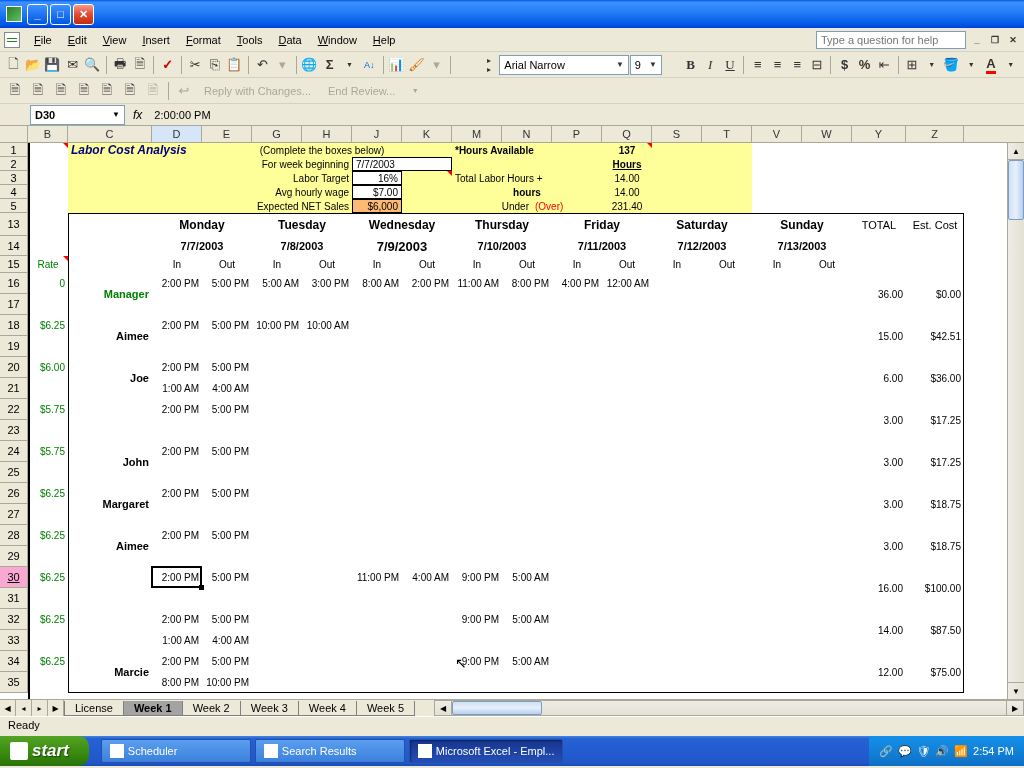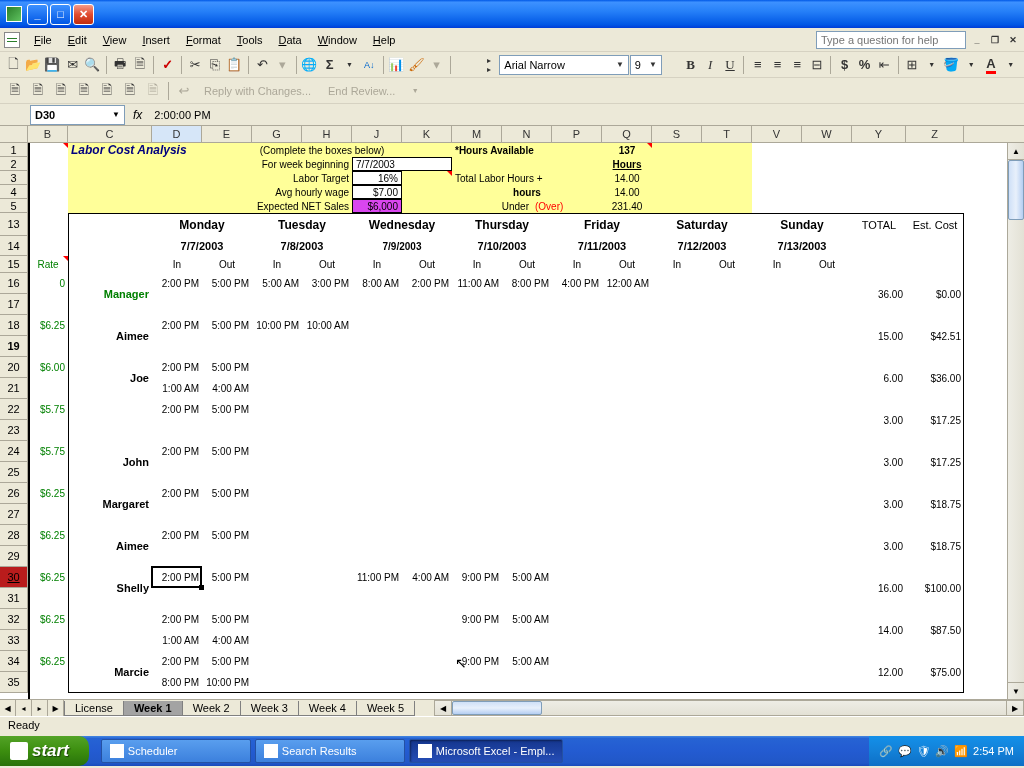--- a/index.html
+++ b/index.html
@@ -42,21 +42,21 @@
 .formulainput { flex: 1; padding: 0 4px; }
 
 
 .gridwrap { position: relative; height: 590px; background: #fff; }
 .colheads { display: flex; height: 17px; background: #ece9d8; border-bottom: 1px solid #aca899; }
 .corner { width: 28px; border-right: 1px solid #aca899; background: #ece9d8; }
 .colhead { border-right: 1px solid #aca899; display: flex; align-items: center; justify-content: center; color: #333; background: #ece9d8; font-size: 11px; }
 .colhead.sel { background: #d6e6f8; }
 .rowheads { position: absolute; left: 0; top: 17px; width: 28px; }
 .rowhead { height: 17px; border-bottom: 1px solid #aca899; border-right: 1px solid #aca899; background: #ece9d8; display: flex; align-items: center; justify-content: center; font-size: 11px; }
-.rowhead.sel { background: #b91c1c; text-decoration: underline; }
+.rowhead.sel { background: #f9a8d4; text-decoration: underline; }
 .cells { position: absolute; left: 28px; top: 17px; right: 17px; bottom: 17px; overflow: hidden; }
 .cell { position: absolute; font-size: 11px; display: flex; align-items: center; padding: 0 3px; }
 .yellowbox { position: absolute; background: #ffff99; }
 .redtri { position: absolute; width: 0; height: 0; border-top: 5px solid red; border-left: 5px solid transparent; }
 .schedborder { position: absolute; border: 1.5px solid #000; }
 .selcell { position: absolute; border: 2px solid #000; pointer-events: none; }
 .selhandle { position: absolute; width: 5px; height: 5px; background: #000; }
 
 
 .sheettabs { position: absolute; bottom: 0; left: 0; right: 0; height: 17px; background: #ece9d8; display: flex; align-items: center; border-top: 1px solid #aca899; }
@@ -223,21 +223,21 @@
       <div class="rowhead" style="height: 14px;">2</div>
       <div class="rowhead" style="height: 14px;">3</div>
       <div class="rowhead" style="height: 14px;">4</div>
       <div class="rowhead" style="height: 14px;">5</div>
       <div class="rowhead" style="height: 23px;">13</div>
       <div class="rowhead" style="height: 20px;">14</div>
       <div class="rowhead" style="height: 17px;">15</div>
       <div class="rowhead" style="height: 21px;">16</div>
       <div class="rowhead" style="height: 21px;">17</div>
       <div class="rowhead" style="height: 21px;">18</div>
-      <div class="rowhead" style="height: 21px; font-weight: bold;">19</div>
+      <div class="rowhead" style="height: 21px;">19</div>
       <div class="rowhead" style="height: 21px;">20</div>
       <div class="rowhead" style="height: 21px;">21</div>
       <div class="rowhead" style="height: 21px;">22</div>
       <div class="rowhead" style="height: 21px;">23</div>
       <div class="rowhead" style="height: 21px;">24</div>
       <div class="rowhead" style="height: 21px;">25</div>
       <div class="rowhead" style="height: 21px;">26</div>
       <div class="rowhead" style="height: 21px;">27</div>
       <div class="rowhead" style="height: 21px;">28</div>
       <div class="rowhead" style="height: 21px;">29</div>
@@ -257,21 +257,21 @@
       <div class="redtri" style="left: 35px; top: 113px; width: 0px; height: 0px;"></div>
       <div class="cell" style="left: 40px; top: 0px; width: 180px; height: 14px;;color:#000080;font-weight:bold;font-style:italic;font-size:12px">Labor Cost Analysis</div>
       <div class="cell" style="left: 224px; top: 0px; width: 140px; height: 14px;;font-size:10px;justify-content:center">(Complete the boxes below)</div>
       <div class="cell" style="left: 40px; top: 14px; width: 284px; height: 14px;;justify-content:flex-end;font-size:10px">For week beginning</div>
       <div class="cell" style="left: 324px; top: 14px; width: 100px; height: 14px;;background:#fff;border:1px solid #000;justify-content:flex-start;font-size:10px">7/7/2003</div>
       <div class="cell" style="left: 40px; top: 28px; width: 284px; height: 14px;;justify-content:flex-end;font-size:10px">Labor Target</div>
       <div class="cell" style="left: 324px; top: 28px; width: 50px; height: 14px;;background:#fff;border:1px solid #000;justify-content:flex-end;font-size:10px">16%</div>
       <div class="cell" style="left: 40px; top: 42px; width: 284px; height: 14px;;justify-content:flex-end;font-size:10px">Avg hourly wage</div>
       <div class="cell" style="left: 324px; top: 42px; width: 50px; height: 14px;;background:#fff;border:1px solid #000;justify-content:flex-end;font-size:10px">$7.00</div>
       <div class="cell" style="left: 40px; top: 56px; width: 284px; height: 14px;;justify-content:flex-end;font-size:10px">Expected NET Sales</div>
-      <div class="cell" style="left: 324px; top: 56px; width: 50px; height: 14px;;background:#d946ef;border:1px solid #000;justify-content:flex-end;font-size:10px">$6,000</div>
+      <div class="cell" style="left: 324px; top: 56px; width: 50px; height: 14px;;background:#fdba74;border:1px solid #000;justify-content:flex-end;font-size:10px">$6,000</div>
       <div class="cell" style="left: 424px; top: 0px; width: 120px; height: 14px;;font-weight:bold;font-size:10px">*Hours Available</div>
       <div class="cell" style="left: 574px; top: 0px; width: 50px; height: 14px;;font-weight:bold;justify-content:center;font-size:10px">137</div>
       <div class="cell" style="left: 574px; top: 14px; width: 50px; height: 14px;;font-weight:bold;text-decoration:underline;justify-content:center;font-size:10px">Hours</div>
       <div class="cell" style="left: 424px; top: 28px; width: 120px; height: 14px;;font-size:10px">Total Labor Hours +</div>
       <div class="cell" style="left: 574px; top: 28px; width: 50px; height: 14px;;justify-content:center;font-size:10px">14.00</div>
       <div class="cell" style="left: 474px; top: 42px; width: 50px; height: 14px;;font-weight:bold;font-size:10px;justify-content:center">hours</div>
       <div class="cell" style="left: 574px; top: 42px; width: 50px; height: 14px;;justify-content:center;font-size:10px">14.00</div>
       <div class="cell" style="left: 454px; top: 56px; width: 50px; height: 14px;;font-size:10px;justify-content:flex-end">Under</div>
       <div class="cell" style="left: 504px; top: 56px; width: 40px; height: 14px;;color:red;font-size:10px">(Over)</div>
       <div class="cell" style="left: 574px; top: 56px; width: 50px; height: 14px;;justify-content:center;font-size:10px;color:#000">231.40</div>
@@ -280,21 +280,21 @@
       <div class="" style="left: 223px; top: 70px; width: 2px; height: 480px;;background:#000"></div>
       <div class="cell" style="left: 124px; top: 70px; width: 100px; height: 23px;;font-weight:bold;justify-content:center;font-size:12px">Monday</div>
       <div class="cell" style="left: 124px; top: 93px; width: 100px; height: 20px;;font-weight:bold;justify-content:center;font-size:11px">7/7/2003</div>
       <div class="cell" style="left: 124px; top: 113px; width: 50px; height: 17px;;justify-content:center;font-size:10px">In</div>
       <div class="cell" style="left: 174px; top: 113px; width: 50px; height: 17px;;justify-content:center;font-size:10px">Out</div>
       <div class="cell" style="left: 224px; top: 70px; width: 100px; height: 23px;;font-weight:bold;justify-content:center;font-size:12px">Tuesday</div>
       <div class="cell" style="left: 224px; top: 93px; width: 100px; height: 20px;;font-weight:bold;justify-content:center;font-size:11px">7/8/2003</div>
       <div class="cell" style="left: 224px; top: 113px; width: 50px; height: 17px;;justify-content:center;font-size:10px">In</div>
       <div class="cell" style="left: 274px; top: 113px; width: 50px; height: 17px;;justify-content:center;font-size:10px">Out</div>
       <div class="cell" style="left: 324px; top: 70px; width: 100px; height: 23px;;font-weight:bold;justify-content:center;font-size:12px">Wednesday</div>
-      <div class="cell" style="left: 324px; top: 93px; width: 100px; height: 20px;;font-weight:bold;justify-content:center;font-size:10px">7/9/2003</div>
+      <div class="cell" style="left: 324px; top: 93px; width: 100px; height: 20px;;font-weight:bold;justify-content:center;font-size:13px">7/9/2003</div>
       <div class="cell" style="left: 324px; top: 113px; width: 50px; height: 17px;;justify-content:center;font-size:10px">In</div>
       <div class="cell" style="left: 374px; top: 113px; width: 50px; height: 17px;;justify-content:center;font-size:10px">Out</div>
       <div class="cell" style="left: 424px; top: 70px; width: 100px; height: 23px;;font-weight:bold;justify-content:center;font-size:12px">Thursday</div>
       <div class="cell" style="left: 424px; top: 93px; width: 100px; height: 20px;;font-weight:bold;justify-content:center;font-size:11px">7/10/2003</div>
       <div class="cell" style="left: 424px; top: 113px; width: 50px; height: 17px;;justify-content:center;font-size:10px">In</div>
       <div class="cell" style="left: 474px; top: 113px; width: 50px; height: 17px;;justify-content:center;font-size:10px">Out</div>
       <div class="cell" style="left: 524px; top: 70px; width: 100px; height: 23px;;font-weight:bold;justify-content:center;font-size:12px">Friday</div>
       <div class="cell" style="left: 524px; top: 93px; width: 100px; height: 20px;;font-weight:bold;justify-content:center;font-size:11px">7/11/2003</div>
       <div class="cell" style="left: 524px; top: 113px; width: 50px; height: 17px;;justify-content:center;font-size:10px">In</div>
       <div class="cell" style="left: 574px; top: 113px; width: 50px; height: 17px;;justify-content:center;font-size:10px">Out</div>
@@ -356,21 +356,20 @@
       <div class="cell" style="left: 174px; top: 340px; width: 50px; height: 21px;;justify-content:flex-end;font-size:10px">5:00 PM</div>
       <div class="cell" style="left: 824px; top: 340px; width: 54px; height: 42px;;justify-content:flex-end;font-size:10px">3.00</div>
       <div class="cell" style="left: 878px; top: 340px; width: 58px; height: 42px;;justify-content:flex-end;font-size:10px">$18.75</div>
       <div class="cell" style="left: 0px; top: 382px; width: 40px; height: 21px;;color:#008000;justify-content:flex-end;font-size:10px">$6.25</div>
       <div class="cell" style="left: 40px; top: 382px; width: 84px; height: 42px;;font-weight:bold;justify-content:flex-end;font-size:11px;color:#000">Aimee</div>
       <div class="cell" style="left: 124px; top: 382px; width: 50px; height: 21px;;justify-content:flex-end;font-size:10px">2:00 PM</div>
       <div class="cell" style="left: 174px; top: 382px; width: 50px; height: 21px;;justify-content:flex-end;font-size:10px">5:00 PM</div>
       <div class="cell" style="left: 824px; top: 382px; width: 54px; height: 42px;;justify-content:flex-end;font-size:10px">3.00</div>
       <div class="cell" style="left: 878px; top: 382px; width: 58px; height: 42px;;justify-content:flex-end;font-size:10px">$18.75</div>
       <div class="cell" style="left: 0px; top: 424px; width: 40px; height: 21px;;color:#008000;justify-content:flex-end;font-size:10px">$6.25</div>
-      <div class="cell" style="left: 40px; top: 424px; width: 84px; height: 42px;;font-weight:bold;justify-content:flex-end;font-size:11px;color:#000">Shelly</div>
       <div class="cell" style="left: 124px; top: 424px; width: 50px; height: 21px;;justify-content:flex-end;font-size:10px">2:00 PM</div>
       <div class="cell" style="left: 174px; top: 424px; width: 50px; height: 21px;;justify-content:flex-end;font-size:10px">5:00 PM</div>
       <div class="cell" style="left: 324px; top: 424px; width: 50px; height: 21px;;justify-content:flex-end;font-size:10px">11:00 PM</div>
       <div class="cell" style="left: 374px; top: 424px; width: 50px; height: 21px;;justify-content:flex-end;font-size:10px">4:00 AM</div>
       <div class="cell" style="left: 424px; top: 424px; width: 50px; height: 21px;;justify-content:flex-end;font-size:10px">9:00 PM</div>
       <div class="cell" style="left: 474px; top: 424px; width: 50px; height: 21px;;justify-content:flex-end;font-size:10px">5:00 AM</div>
       <div class="cell" style="left: 824px; top: 424px; width: 54px; height: 42px;;justify-content:flex-end;font-size:10px">16.00</div>
       <div class="cell" style="left: 878px; top: 424px; width: 58px; height: 42px;;justify-content:flex-end;font-size:10px">$100.00</div>
       <div class="cell" style="left: 0px; top: 466px; width: 40px; height: 21px;;color:#008000;justify-content:flex-end;font-size:10px">$6.25</div>
       <div class="cell" style="left: 124px; top: 466px; width: 50px; height: 21px;;justify-content:flex-end;font-size:10px">2:00 PM</div>

